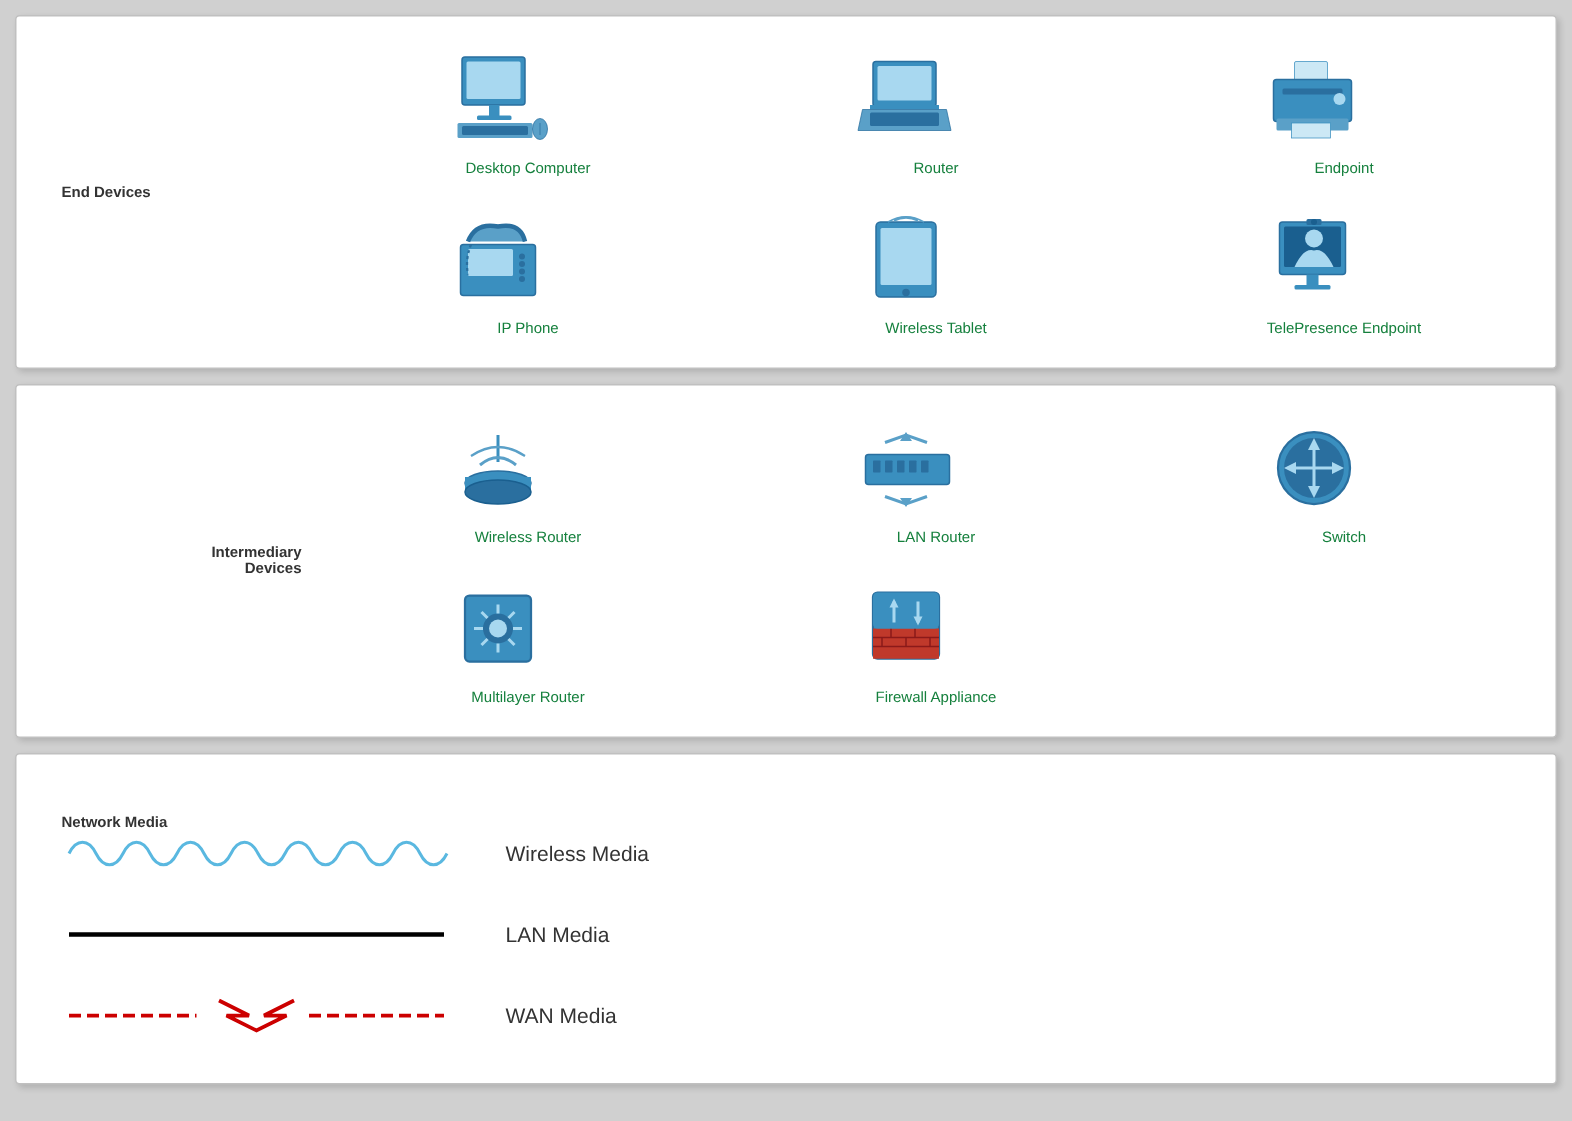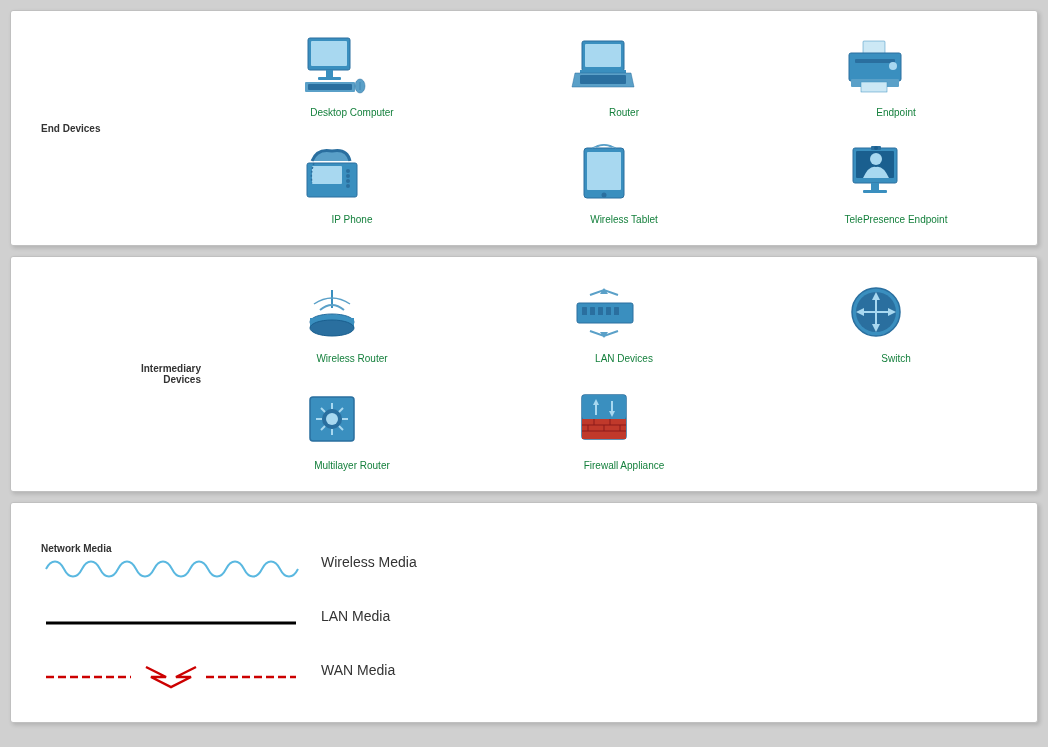--- a/index.html
+++ b/index.html
@@ -56,22 +56,22 @@
     }
     
     .media-grid {
       display: flex;
       flex-direction: column;
       gap: 24px;
       flex: 1;
     }
     .media-item {
       display: flex;
-      align-items: flex-start;
-      gap: 20px;
+      align-items: center;
+      gap: 36px;
     }
     .media-line-container {
       width: 260px;
       height: 30px;
       display: flex;
       align-items: center;
       justify-content: center;
     }
     .media-label {
       font-size: 14px;
@@ -238,21 +238,21 @@
           <rect x="34" y="22" width="5" height="8" rx="0.5" fill="#2a6f9f"></rect>
           <rect x="42" y="22" width="5" height="8" rx="0.5" fill="#2a6f9f"></rect>
 
           <path d="M18 10 L32 5 L46 10" stroke="#5aa0c8" stroke-width="2" fill="none" marker-end="url(#arrowhead)"></path>
           <path d="M46 46 L32 51 L18 46" stroke="#5aa0c8" stroke-width="2" fill="none"></path>
 
           <polygon points="32,3 28,9 36,9" fill="#5aa0c8"></polygon>
           <polygon points="32,53 28,47 36,47" fill="#5aa0c8"></polygon>
         </svg>
       </div>
-      <div class="device-label">LAN Devices</div>
+      <div class="device-label">LAN Router</div>
     </div>
 
     <div class="device-item">
       <div class="device-icon">
         <svg width="60" height="60" viewBox="0 0 60 60">
 
           <circle cx="30" cy="30" r="24" fill="#3a8fbf" stroke="#2a6f9f" stroke-width="1.5"></circle>
           <circle cx="30" cy="30" r="20" fill="#2a6f9f"></circle>
 
           <line x1="30" y1="14" x2="30" y2="46" stroke="#a8d8f0" stroke-width="2"></line>

